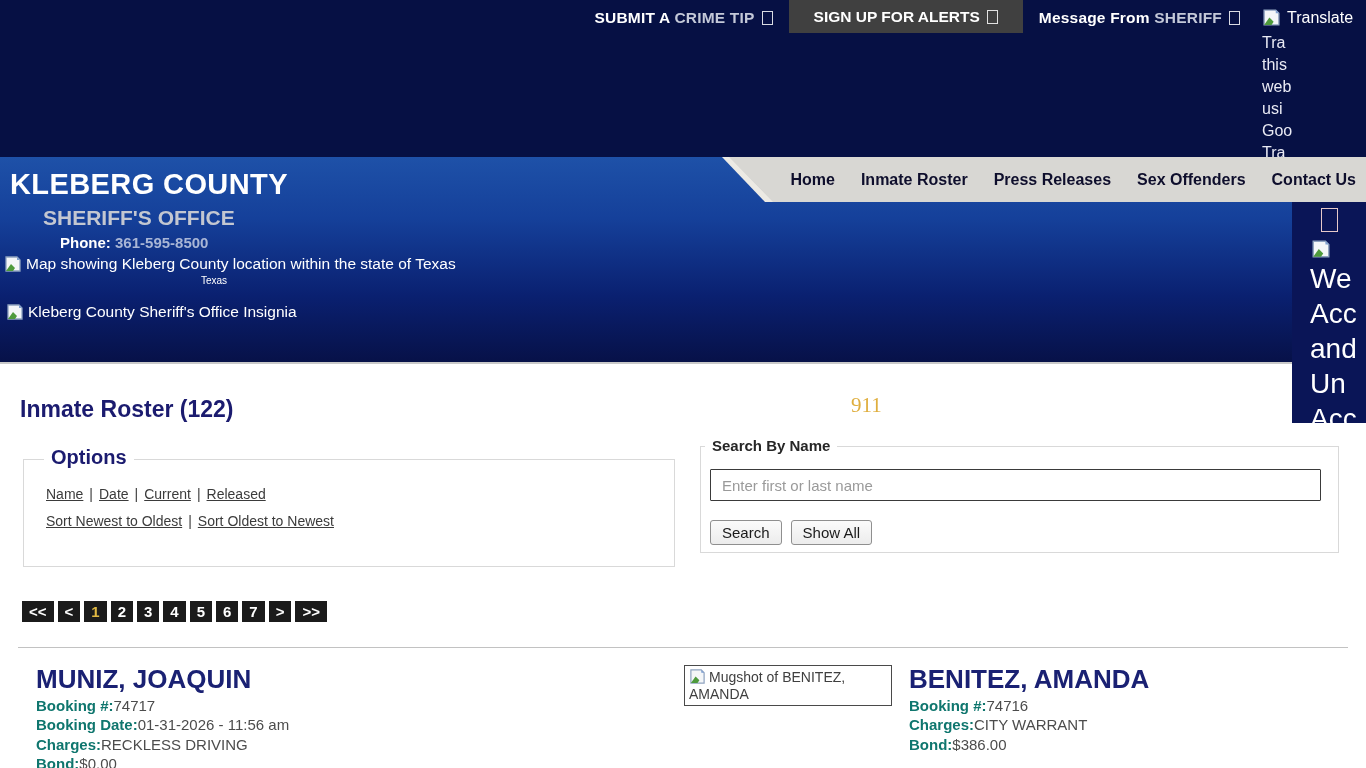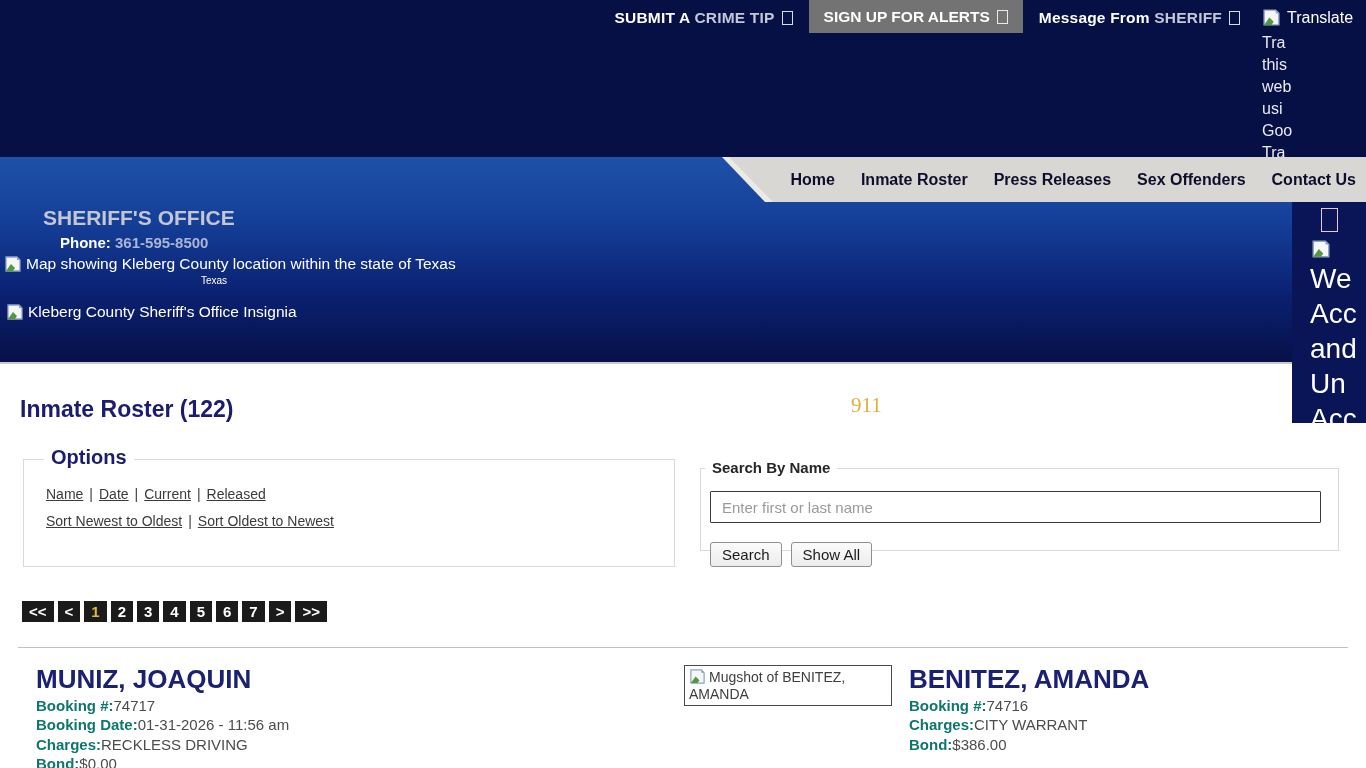--- a/index.html
+++ b/index.html
@@ -27,23 +27,23 @@
     white-space: nowrap; cursor: pointer; letter-spacing: .2px;
   }
   .tb-dim { color: #c3c8d8; font-weight: 600; }
   .tofu {
     display: inline-block; width: 11px; height: 14px;
     border: 1px solid rgba(255,255,255,.85);
     margin-left: 7px; vertical-align: -2px;
   }
   .alert-btn {
     margin: 0 16px; height: 33px;
-    background: #737373;
+    background: #404040;
     display: flex; align-items: center;
-    padding: 0 15px; cursor: pointer;
+    padding: 0 25px; cursor: pointer;
   }
   .alert-btn .tb-label { color: #fff; font-size: 15.5px; font-weight: 700; white-space: nowrap; }
   .translate-wrap { margin-left: 22px; width: 104px; cursor: pointer; }
   .translate-top { display: flex; align-items: center; gap: 6px; margin-top: 8px; }
   .translate-label { color: #ffffff; font-size: 16px; }
   .clip-lines { margin-top: 5px; color: #e9eaf4; font-size: 16px; }
   .clip-lines div { line-height: 22px; height: 22px; overflow: hidden; }
 
   
   .header {
@@ -81,21 +81,21 @@
   .ap-icon  { margin-left: 19px; display: block; }
   .ap-lines { margin-top: 2px; padding-left: 18px; color: #ffffff; font-size: 28px; }
   .ap-lines div { line-height: 35px; height: 35px; overflow: hidden; }
 
   
   .page-title { position: absolute; left: 20px; top: 396px; font-size: 23px; font-weight: 700; color: #1b1b6f; }
   .nine11 { position: absolute; left: 851px; top: 393px; font-family: "Liberation Serif", serif; font-size: 21px; color: #dfae3e; }
 
   .fieldset { position: absolute; border: 1px solid #d9d9d9; background: #ffffff; }
   .fs-options { left: 23px; top: 459px; width: 652px; height: 108px; padding-left: 44px; }
-  .fs-search  { left: 700px; top: 446px; width: 639px; height: 83px; margin-top: 22px; }
+  .fs-search  { left: 700px; top: 446px; width: 639px; height: 107px; }
   .legend { position: absolute; background: #ffffff; padding: 0 7px; white-space: nowrap; }
   .legend-options { left: 20px; top: -14px; font-size: 20px; font-weight: 700; color: #1b1b6f; }
   .legend-search  { left: 4px; top: -10px; font-size: 15px; font-weight: 700; color: #262626; }
   .opt-row { position: absolute; left: 22px; font-size: 14px; color: #3b3b3b; white-space: nowrap; }
   .opt-row-1 { top: 26px; }
   .opt-row-2 { top: 53px; }
   .opt-link { text-decoration: underline; cursor: pointer; color: #3b3b3b; }
   .sep { margin: 0 6px; }
 
   .search-input {
@@ -175,20 +175,21 @@
         <div>web</div>
         <div>usi</div>
         <div>Goo</div>
         <div>Tra</div>
       </div>
     </div>
   </div>
 </div>
 
 <div class="header">
+  <div class="brand-title">KLEBERG COUNTY</div>
   <div class="brand-sub">SHERIFF'S OFFICE</div>
   <div class="brand-phone">
     <span>Phone:</span>
     <span class="num">361-595-8500</span>
   </div>
 
   <div class="alt-line map-alt">
     <svg viewBox="0 0 18 18" width="18" height="18">
       <path d="M2 2 H13 L16 5 V16 H2 Z" fill="#f4f6f8" stroke="#8fa3c0" stroke-width="1.3"></path>
       <path d="M13 2 L16 5 H13 Z" fill="#7f9fd1"></path>

